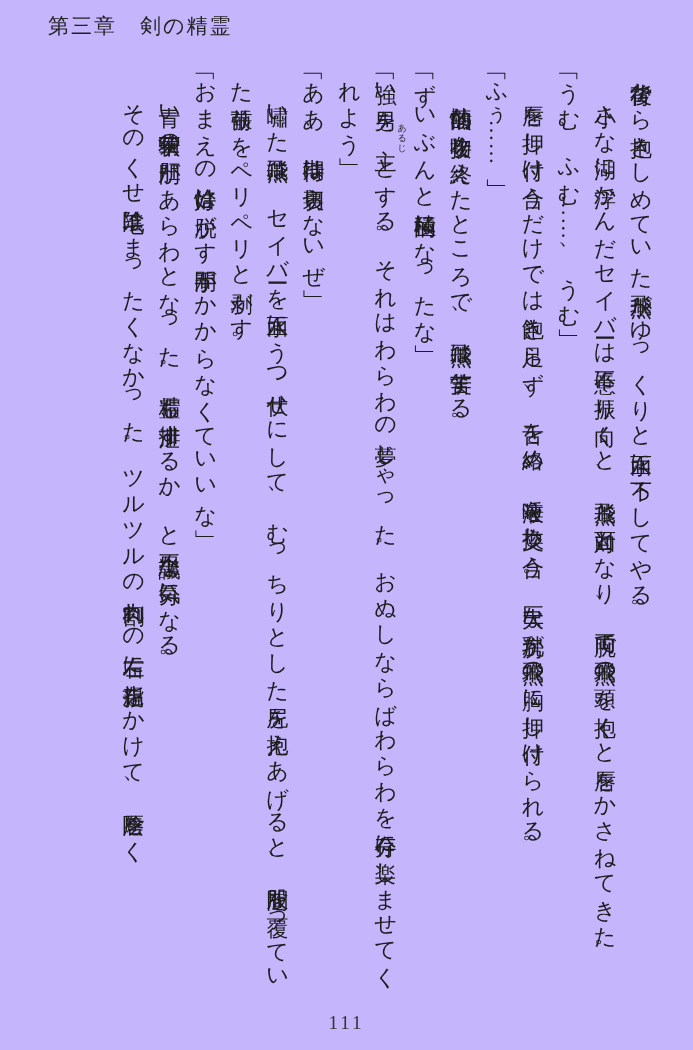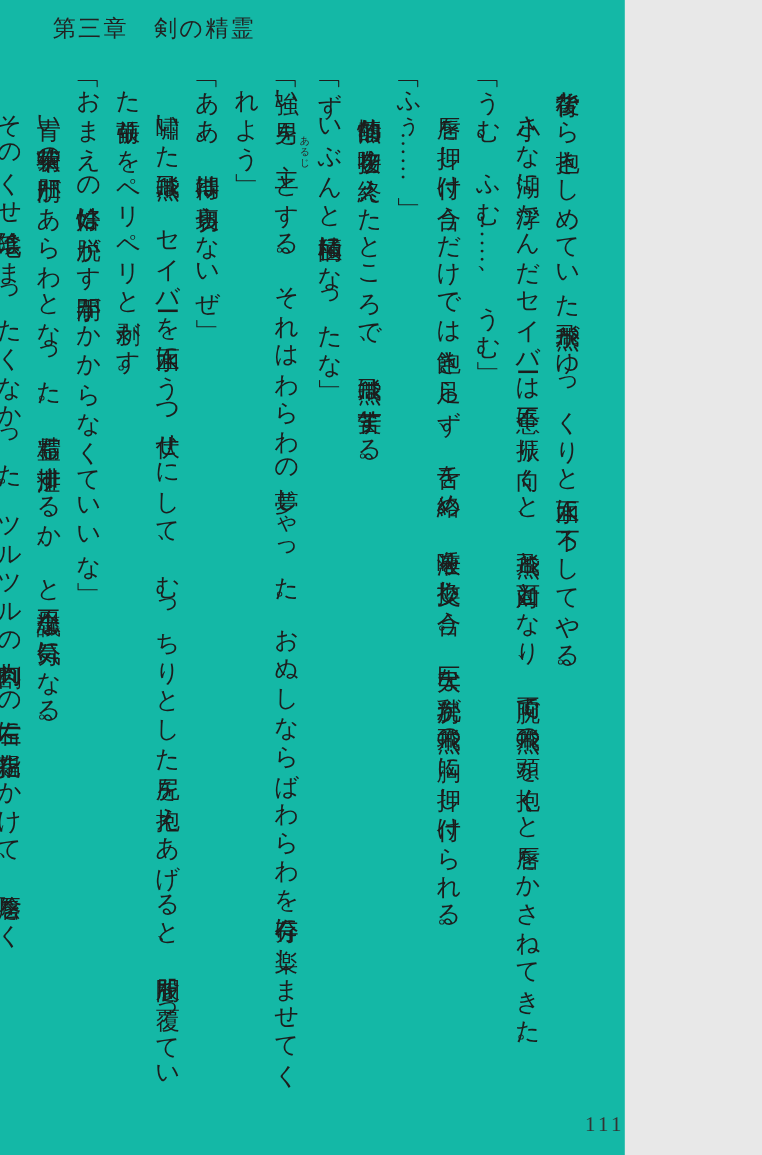--- a/index.html
+++ b/index.html
@@ -3,23 +3,23 @@
 <meta charset="utf-8">
 <style>
   * { margin: 0; padding: 0; box-sizing: border-box; }
   html, body { width: 693px; height: 1050px; }
   body {
     font-family: "Liberation Serif", "DejaVu Serif", serif;
     background: #e8e8e8;
   }
   .page {
     position: relative;
-    width: 568px;
+    width: 693px;
     height: 1050px;
-    background: #14b8a6;
+    background: #c4b5fd;
     overflow: hidden;
     color: #1d1d1d;
   }
   .chapter-header {
     position: absolute;
     top: 12px;
     left: 48px;
     font-size: 21px;
     letter-spacing: 2px;
     white-space: pre;
@@ -45,21 +45,21 @@
   rt {
     font-size: 9px;
     letter-spacing: 0;
     color: #2a2a2a;
   }
   .page-number {
     position: absolute;
     left: 0;
     right: 0;
     bottom: 16px;
-    text-align: right;
+    text-align: center;
     font-size: 19px;
     letter-spacing: 3px;
     color: #333;
   }
 </style>
 </head>
 <body>
 
 <div class="page">
 

